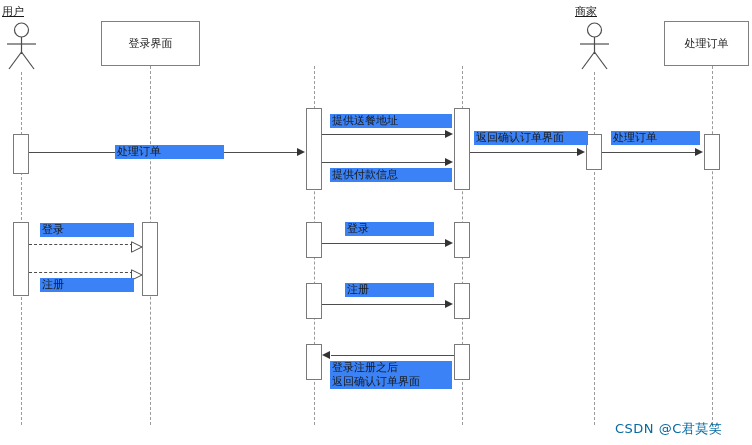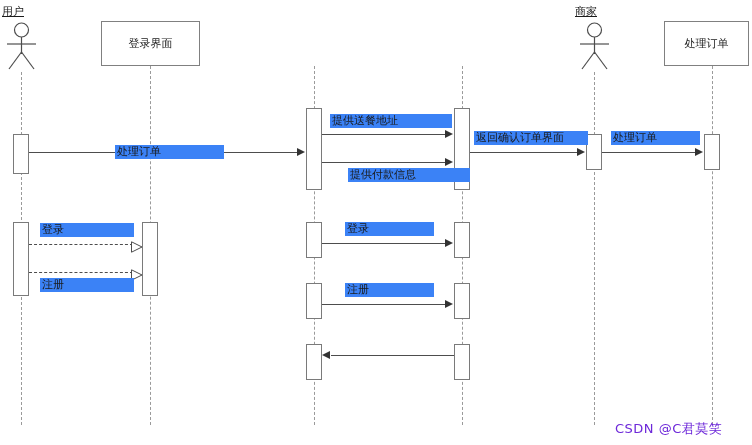--- a/index.html
+++ b/index.html
@@ -90,21 +90,21 @@
     color: #1a1a1a;
     white-space: nowrap;
     text-align: left;
     line-height: 1.25;
     background: #3b82f6;
     padding: 0 2px;
   }
   .watermark {
     position: absolute;
     font-size: 13px;
-    color: #6d28d9;
+    color: #0369a1;
     white-space: nowrap;
     letter-spacing: 0.5px;
   }
 </style>
 </head>
 <body>
 
 <div id="canvas">
     <div class="lifeline" style="left: 21px; top: 72px; height: 353px;"></div>
     <div class="lifeline" style="left: 150px; top: 66px; height: 359px;"></div>
@@ -148,21 +148,21 @@
     <div class="activation" style="left: 586px; top: 134px; width: 16px; height: 36px;"></div>
     <div class="activation" style="left: 704px; top: 134px; width: 16px; height: 36px;"></div>
     <div class="msg-line" style="left: 29px; top: 152px; width: 268px;"></div>
     <div class="arrow-solid-right" style="left: 297px; top: 148px;"></div>
     <div class="msg-label" style="left: 115px; top: 145px; width: 105px;">处理订单</div>
     <div class="msg-line" style="left: 322px; top: 134px; width: 123px;"></div>
     <div class="arrow-solid-right" style="left: 445px; top: 130px;"></div>
     <div class="msg-label" style="left: 330px; top: 114px; width: 118px;">提供送餐地址</div>
     <div class="msg-line" style="left: 322px; top: 162px; width: 123px;"></div>
     <div class="arrow-solid-right" style="left: 445px; top: 158px;"></div>
-    <div class="msg-label" style="left: 348px; top: 168px; width: 118px;">提供付款信息</div>
+    <div class="msg-label" style="left: 330px; top: 168px; width: 118px;">提供付款信息</div>
     <div class="msg-line" style="left: 470px; top: 152px; width: 107px;"></div>
     <div class="arrow-solid-right" style="left: 577px; top: 148px;"></div>
     <div class="msg-label" style="left: 474px; top: 131px; width: 110px;">返回确认订单界面</div>
     <div class="msg-line" style="left: 602px; top: 152px; width: 93px;"></div>
     <div class="arrow-solid-right" style="left: 695px; top: 148px;"></div>
     <div class="msg-label" style="left: 611px; top: 131px; width: 85px;">处理订单</div>
     <div class="msg-line dashed" style="left: 29px; top: 244px; width: 104px;"></div>
     <div class="arrow-open-right" style="left: 131px; top: 238px;"><svg width="12" height="12" viewBox="0 0 12 12">
         <path d="M0.5,0.8 L11,6 L0.5,11.2 Z" style="fill:#ffffff;stroke:#4d4d4d;stroke-width:1;"></path>
       </svg></div>
@@ -173,14 +173,18 @@
       </svg></div>
     <div class="msg-label" style="left: 40px; top: 278px; width: 90px;">注册</div>
     <div class="msg-line" style="left: 322px; top: 243px; width: 123px;"></div>
     <div class="arrow-solid-right" style="left: 445px; top: 239px;"></div>
     <div class="msg-label" style="left: 345px; top: 222px; width: 85px;">登录</div>
     <div class="msg-line" style="left: 322px; top: 304px; width: 123px;"></div>
     <div class="arrow-solid-right" style="left: 445px; top: 300px;"></div>
     <div class="msg-label" style="left: 345px; top: 283px; width: 85px;">注册</div>
     <div class="msg-line" style="left: 331px; top: 355px; width: 123px;"></div>
     <div class="arrow-solid-left" style="left: 322px; top: 351px;"></div>
+    <div class="msg-label" style="left: 330px; top: 361px; width: 118px;">
+      <div>登录注册之后</div>
+      <div>返回确认订单界面</div>
+    </div>
     <div class="watermark" style="left: 615px; top: 420px;">CSDN @C君莫笑</div>
   </div>
 
 </body></html>

